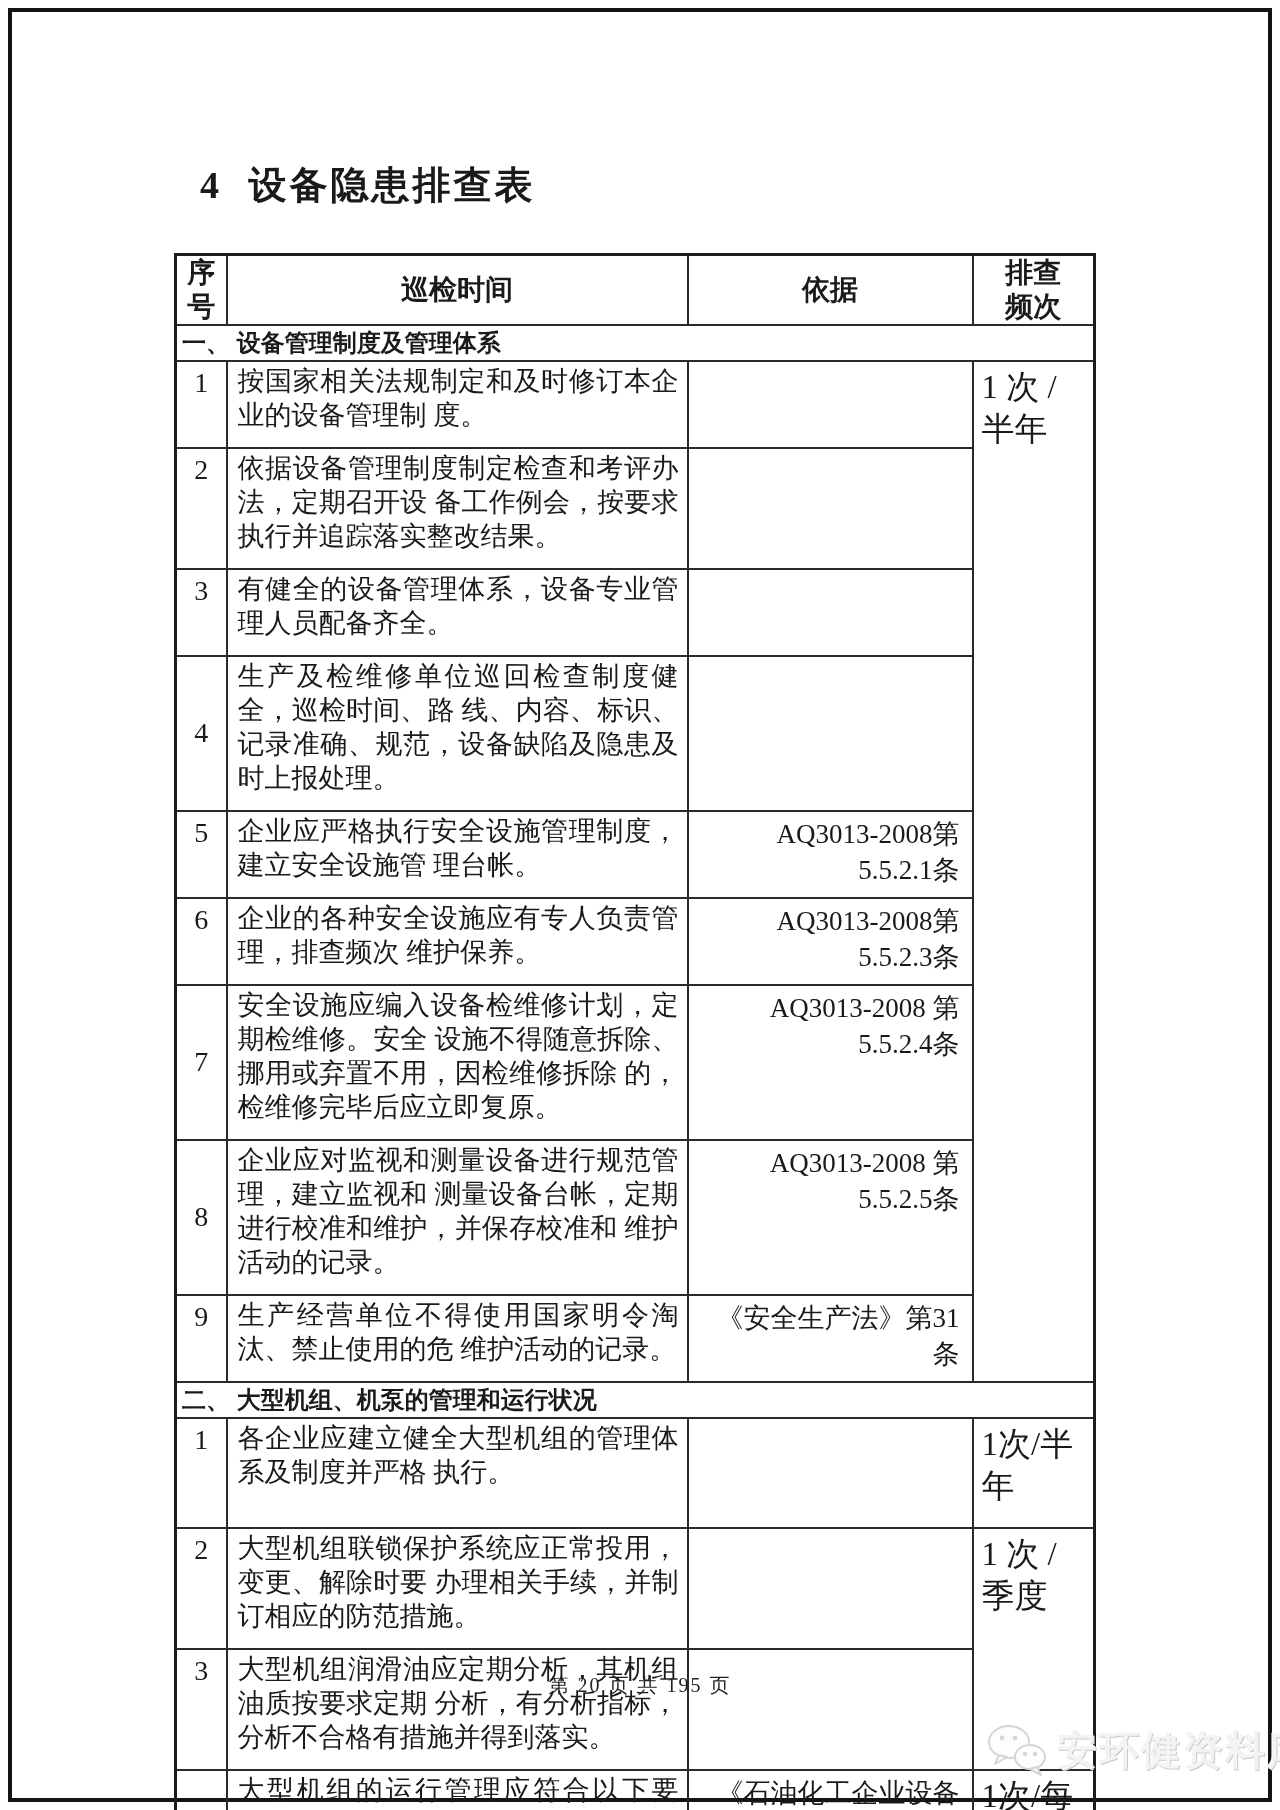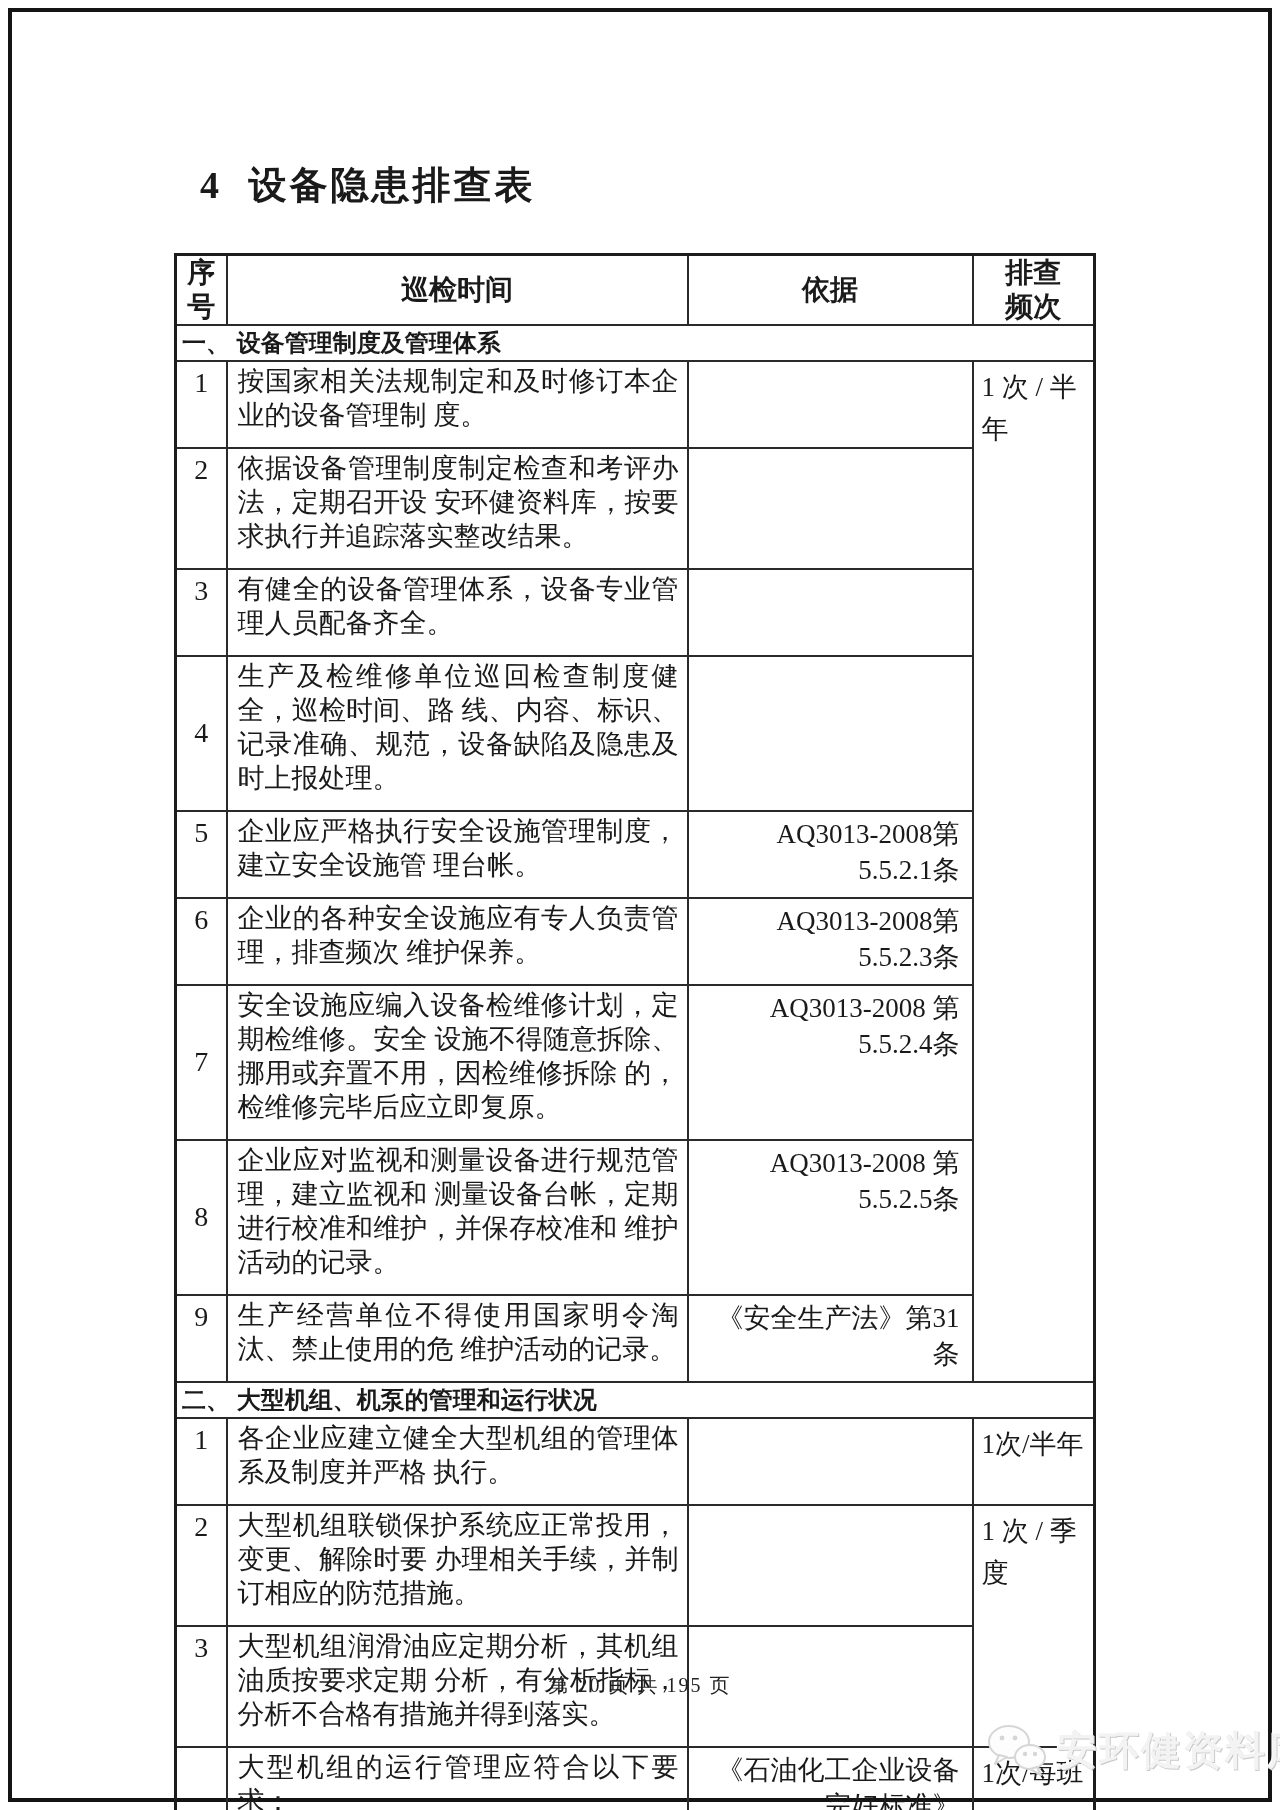--- a/index.html
+++ b/index.html
@@ -76,25 +76,25 @@
   }
   td.basis{
     font-size:27px;
     line-height:36px;
     text-align:right;
     vertical-align:top;
     padding:4px 12px 4px 8px;
     white-space:pre-wrap;
   }
   td.freqcell{
-    font-size:27px;
+    font-size:33px;
     line-height:42px;
     text-align:left;
     vertical-align:top;
-    padding:4px 2px 4px 8px;
+    padding:4px 2px 20px 8px;
     white-space:pre-wrap;
   }
   .rh-head{height:66px}
   .rh-sec{height:36px}
   .rh-68{height:68px}
   .rh-72{height:72px}
   .rh-100{height:100px}
   .rh-102{height:102px}
   .rh-136{height:136px}
   .rh-140{height:140px}
@@ -153,21 +153,21 @@
     </tr>
 
     <tr class="rh-68">
       <td class="num">1</td>
       <td class="content">按国家相关法规制定和及时修订本企业的设备管理制 度。</td>
       <td class="basis"></td>
       <td class="freqcell" rowspan="9">1 次 / 半年</td>
     </tr>
     <tr class="rh-102">
       <td class="num">2</td>
-      <td class="content">依据设备管理制度制定检查和考评办法，定期召开设 安环健资料库，按要求执行并追踪落实整改结果。</td>
+      <td class="content">依据设备管理制度制定检查和考评办法，定期召开设 备工作例会，按要求执行并追踪落实整改结果。</td>
       <td class="basis"></td>
     </tr>
     <tr class="rh-68">
       <td class="num">3</td>
       <td class="content">有健全的设备管理体系，设备专业管理人员配备齐全。</td>
       <td class="basis"></td>
     </tr>
     <tr class="rh-136">
       <td class="num vmid">4</td>
       <td class="content">生产及检维修单位巡回检查制度健全，巡检时间、路 线、内容、标识、记录准确、规范，设备缺陷及隐患及时上报处理。</td>

